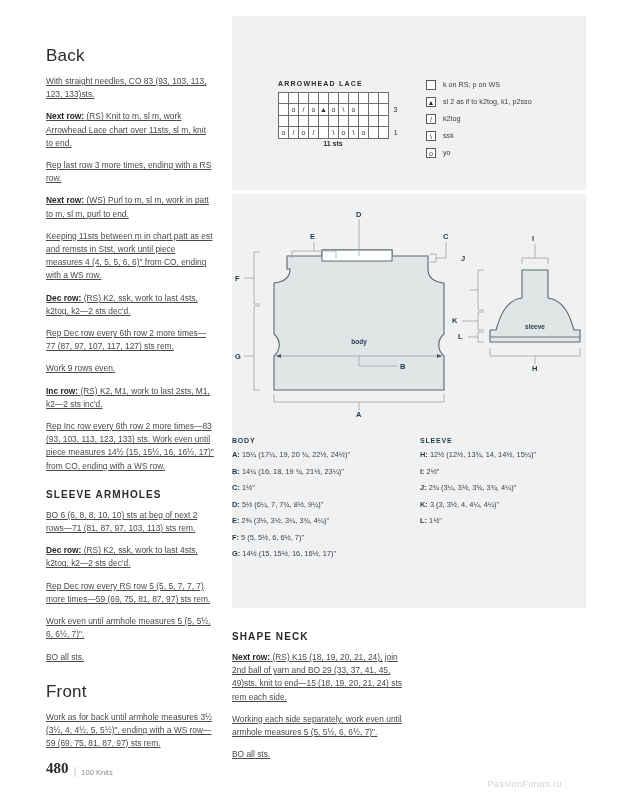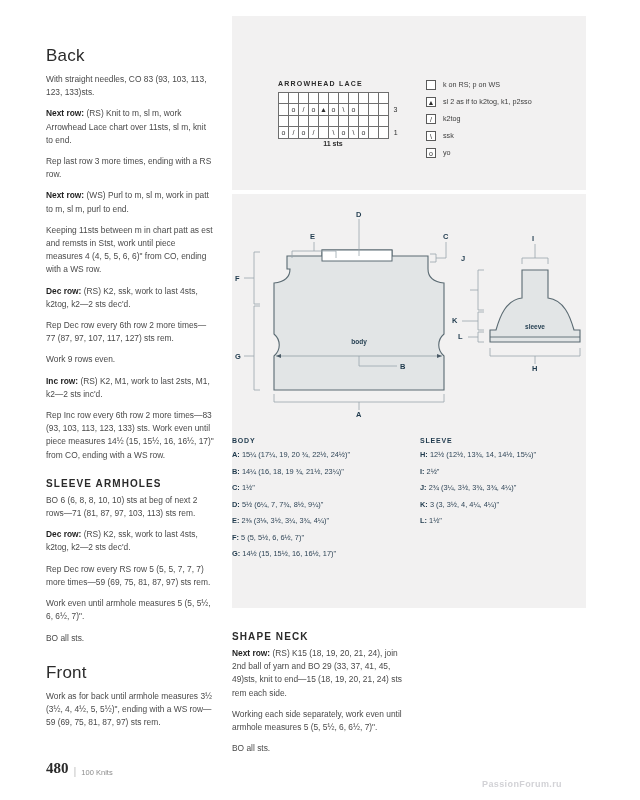--- a/index.html
+++ b/index.html
@@ -29,22 +29,23 @@
   h2.sub-head {
     font-size: 10px;
     font-weight: 700;
     letter-spacing: 1.1px;
     color: #2b2b2b;
     margin: 16px 0 5px 0;
   }
   p.para {
     font-size: 8.4px;
     line-height: 13.2px;
-    margin: 3px 0 8px 0;
+    margin: 9px 0 8px 0;
     color: #4a4a4a;
+    text-decoration: underline;
   }
   p.para b { color: #1f1f1f; font-weight: 700; }
 
   
   .panel {
     position: absolute;
     background: #f2f1f1;
   }
   #panel-chart { left: 232px; top: 16px; width: 354px; height: 174px; padding-left: 16px; }
   #panel-schem { left: 232px; top: 194px; width: 354px; height: 414px; }
@@ -136,21 +137,20 @@
   .folio {
     font-family: "Liberation Serif", serif;
     font-size: 15px; font-weight: 700; color: #2b2b2b;
   }
   .folio-sep { color: #c4c4c4; margin: 0 5px; font-size: 11px; }
   .folio-title { font-size: 7.5px; color: #8d8d8d; }
   .watermark {
     position: absolute; right: 10px; top: 779px;
     font-size: 9px; color: #d2d2d6; letter-spacing: .4px;
     font-family: "Liberation Sans", sans-serif;
-    font-weight: bold;
   }
 </style>
 </head>
 <body>
 
 <div class="page">
 
   <div class="left-col">
 
     <h1 class="section-head">Back</h1>

